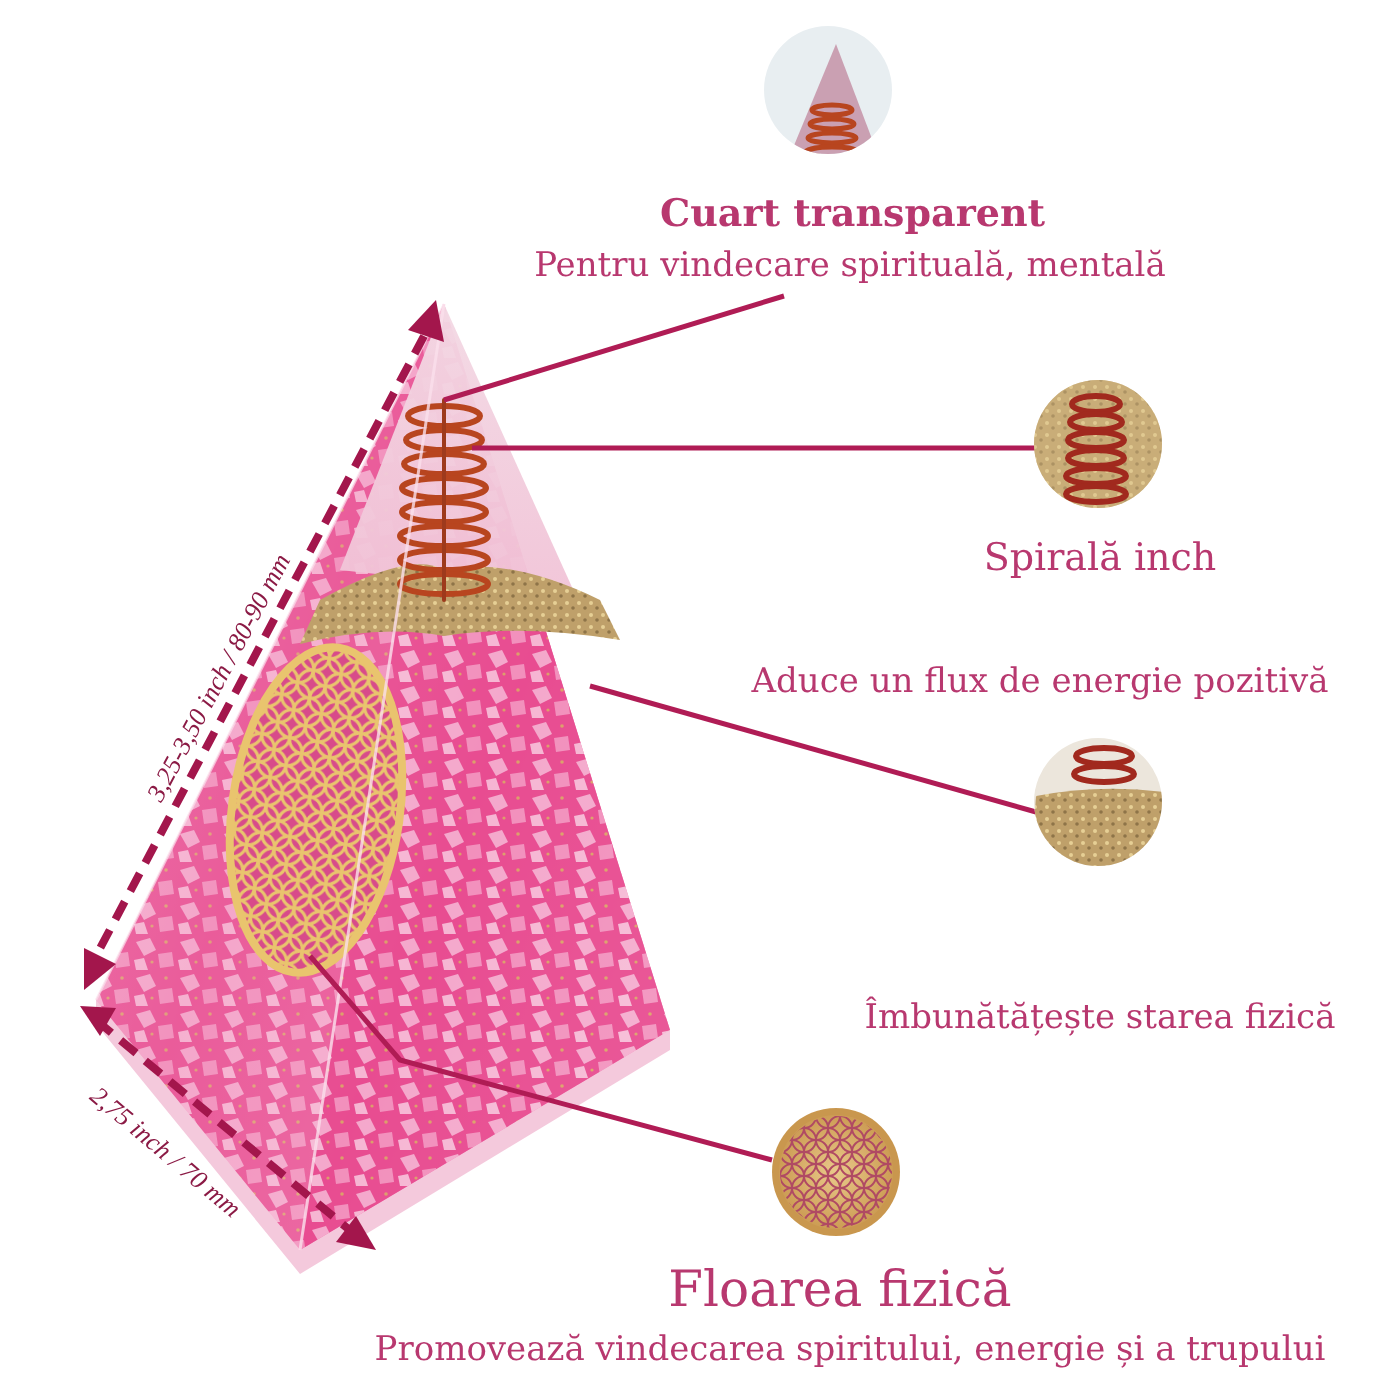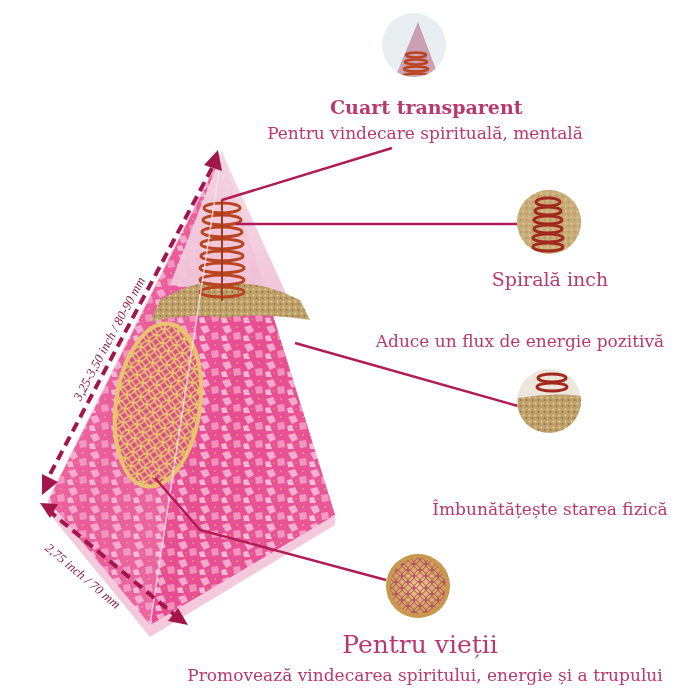--- a/index.html
+++ b/index.html
@@ -176,16 +176,16 @@
   <div class="dim" style="left:52px; top:540px; transform: rotate(40deg);">2,75 inch / 70 mm</div>
 
   <div class="label title" style="left:330px; top:96px; width:180px;font-weight:bold;">Cuart transparent</div>
   <div class="label sub" style="left:255px; top:122px; width:340px;">Pentru vindecare spirituală, mentală</div>
 
   <div class="label title" style="left:470px; top:268px; width:160px;">Spirală inch</div>
   <div class="label sub" style="left:361px; top:294px; width:318px;margin-top:36px;">Aduce un flux de energie pozitivă</div>
 
   <div class="label sub" style="left:420px; top:482px; width:260px;margin-top:16px;">Îmbunătățește starea fizică</div>
 
-  <div class="label big-title" style="left:320px; top:630px; width:200px;">Pentru vieții</div>
+  <div class="label big-title" style="left:320px; top:630px; width:200px;">Floarea fizică</div>
   <div class="label sub" style="left:160px; top:664px; width:530px;">Promovează vindecarea spiritului, energie și a trupului</div>
 
 </div>
 
 </body></html>

